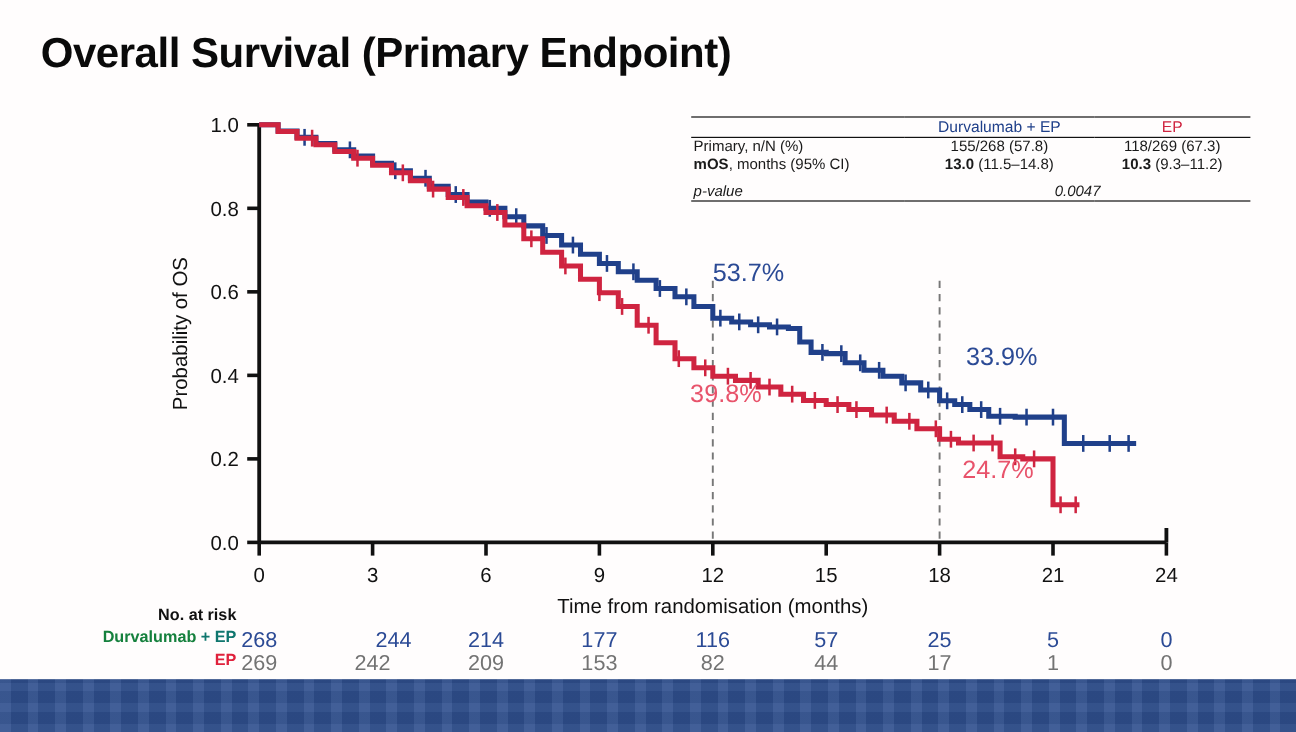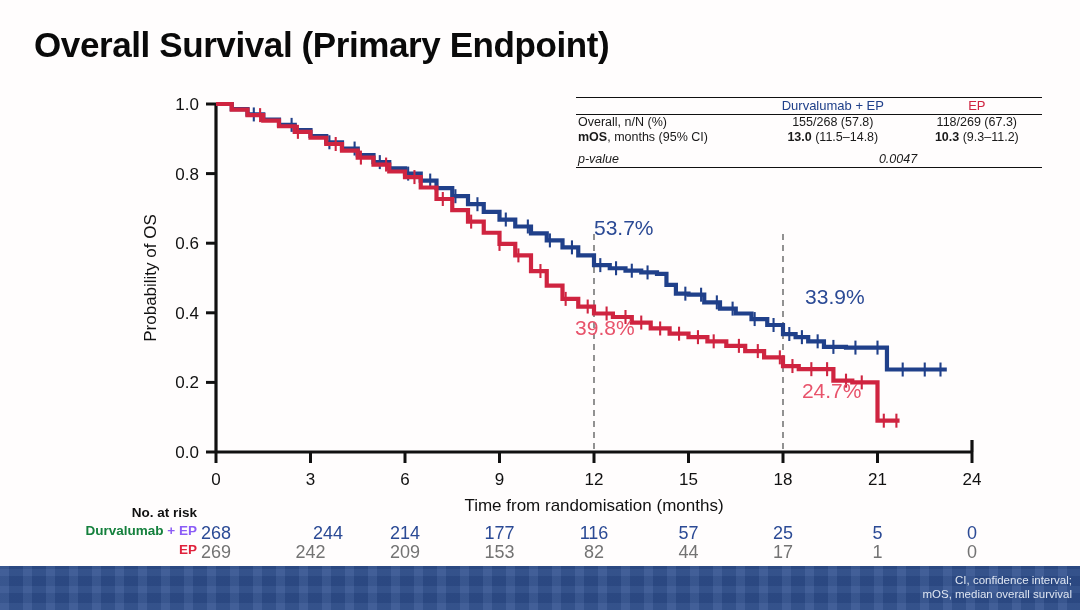--- a/index.html
+++ b/index.html
@@ -68,21 +68,21 @@
     text-align: right; font-weight: bold; color: #111; font-size: 13.5px;
   }
   #risk .rt-row { position: absolute; left: 0; width: 1080px; height: 19px; }
   #risk .rt-row.r1 { top: 18px; }
   #risk .rt-row.r2 { top: 37px; }
   #risk .rt-lab {
     position: absolute; left: 0; width: 197px; text-align: right;
     font-weight: bold; font-size: 13.5px;
   }
   #risk .rt-lab .blk { color: #15803d; }
-  #risk .rt-lab .blu { color: #8b5cf6; text-align: center; }
+  #risk .rt-lab .blu { color: #0f766e; text-align: center; }
   #risk .rt-lab .red { color: #e0213c; }
   #risk .num {
     position: absolute; width: 44px; text-align: center; font-size: 18px;
   }
   #risk .num.blu { color: #2b4a95; }
   #risk .num.red { color: #737373; }
 
   
   #banner {
     position: absolute;
@@ -230,21 +230,21 @@
 
   <div id="stats-table">
     <table>
       <tbody>
           <tr class="rule-top">
         <th class="lab"></th>
         <th class="hdr-durva">Durvalumab + EP</th>
         <th class="hdr-ep">EP</th>
       </tr>
       <tr class="rule-mid">
-        <td class="lab">Overall, n/N (%)</td>
+        <td class="lab">Primary, n/N (%)</td>
         <td>155/268 (57.8)</td>
         <td>118/269 (67.3)</td>
       </tr>
       <tr>
         <td class="lab"><span class="b">mOS</span><span>, months (95% CI)</span></td>
         <td><span class="b">13.0</span><span> (11.5–14.8)</span></td>
         <td><span class="b">10.3</span><span> (9.3–11.2)</span></td>
       </tr>
       <tr class="spacer-row">
         <td colspan="3"></td>
@@ -279,16 +279,14 @@
         <div class="num red" style="left: 477.5px;">153</div>
         <div class="num red" style="left: 572px;">82</div>
         <div class="num red" style="left: 666.5px;">44</div>
         <div class="num red" style="left: 761px;">17</div>
         <div class="num red" style="left: 855.5px;">1</div>
         <div class="num red" style="left: 950px;">0</div>
       </div>
   </div>
 
   <div id="banner"></div>
-  <div id="footnote">CI, confidence interval;
-mOS, median overall survival</div>
 
 </div>
 
 </body></html>

